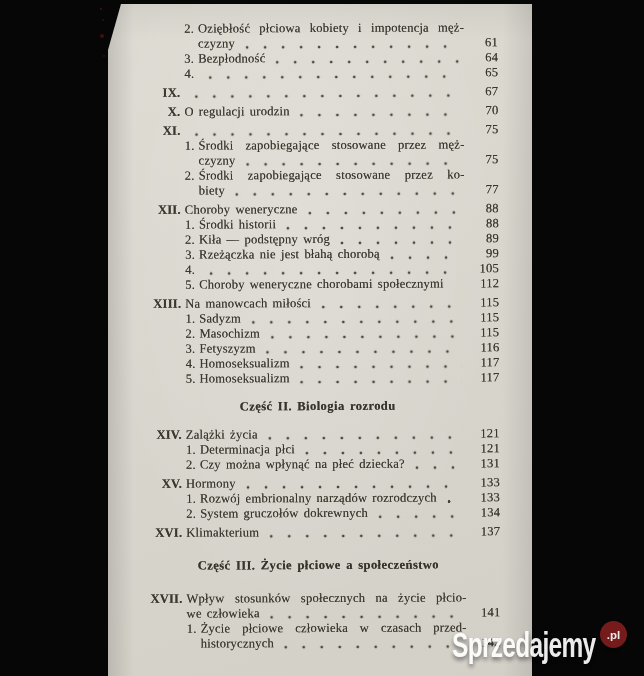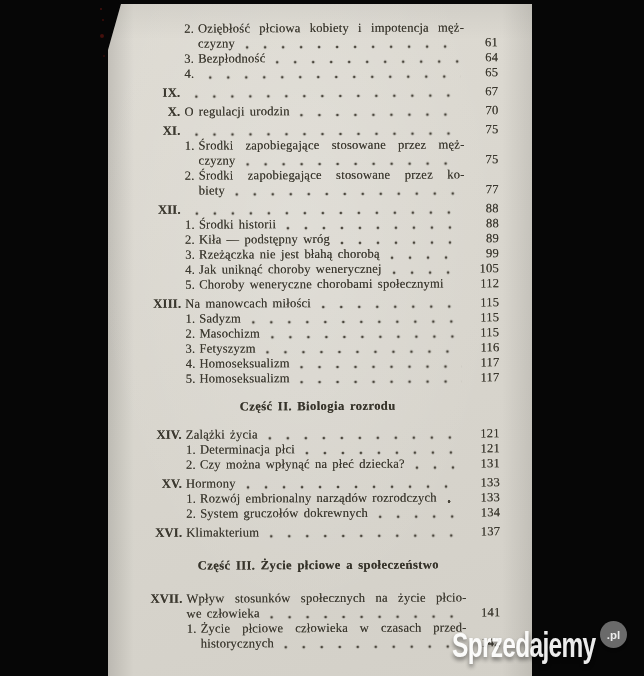--- a/index.html
+++ b/index.html
@@ -62,21 +62,21 @@
     display: inline-block;
     font-family: "Liberation Sans", sans-serif;
     font-weight: bold; font-size: 35px; line-height: 35px;
     color: #ffffff; letter-spacing: -1px;
     transform: scaleX(0.7); transform-origin: 0 60%;
     text-shadow: 0 3px 5px rgba(0,0,0,0.5);
   }
   .wm-badge {
     position: absolute; left: 148px; top: -6px;
     width: 27px; height: 27px; border-radius: 50%;
-    background: #737373;
+    background: #7f1d1d;
     display: flex; align-items: center; justify-content: center;
     box-shadow: 0 2px 3px rgba(0,0,0,0.45);
   }
   .wm-badge span {
     font-family: "Liberation Sans", sans-serif;
     font-weight: bold; font-size: 11.5px; color: #ffffff; letter-spacing: 0;
   }
 </style>
 </head>
 <body>
@@ -140,20 +140,21 @@
 
   </div>
         <div class="row cont-sub">
     <span class="num"></span>
     <span class="title">biety</span>
     <span class="dots"></span>
     <span class="page-num">77</span>
   </div>
         <div class="row chapter">
     <span class="num">XII.</span>
+    <span class="title">Choroby weneryczne</span>
     <span class="dots"></span>
     <span class="page-num">88</span>
   </div>
         <div class="row sub">
     <span class="num">1.</span>
     <span class="title">Środki historii</span>
     <span class="dots"></span>
     <span class="page-num">88</span>
   </div>
         <div class="row sub">
@@ -163,21 +164,20 @@
     <span class="page-num">89</span>
   </div>
         <div class="row sub">
     <span class="num">3.</span>
     <span class="title">Rzeżączka nie jest błahą chorobą</span>
     <span class="dots"></span>
     <span class="page-num">99</span>
   </div>
         <div class="row sub">
     <span class="num">4.</span>
-    <span class="title">Jak uniknąć choroby wenerycznej</span>
     <span class="dots"></span>
     <span class="page-num">105</span>
   </div>
         <div class="row sub">
     <span class="num">5.</span>
     <span class="title">Choroby weneryczne chorobami społecznymi</span>
     <span class="dots" style="visibility: hidden;"></span>
     <span class="page-num">112</span>
   </div>
         <div class="row chapter">

